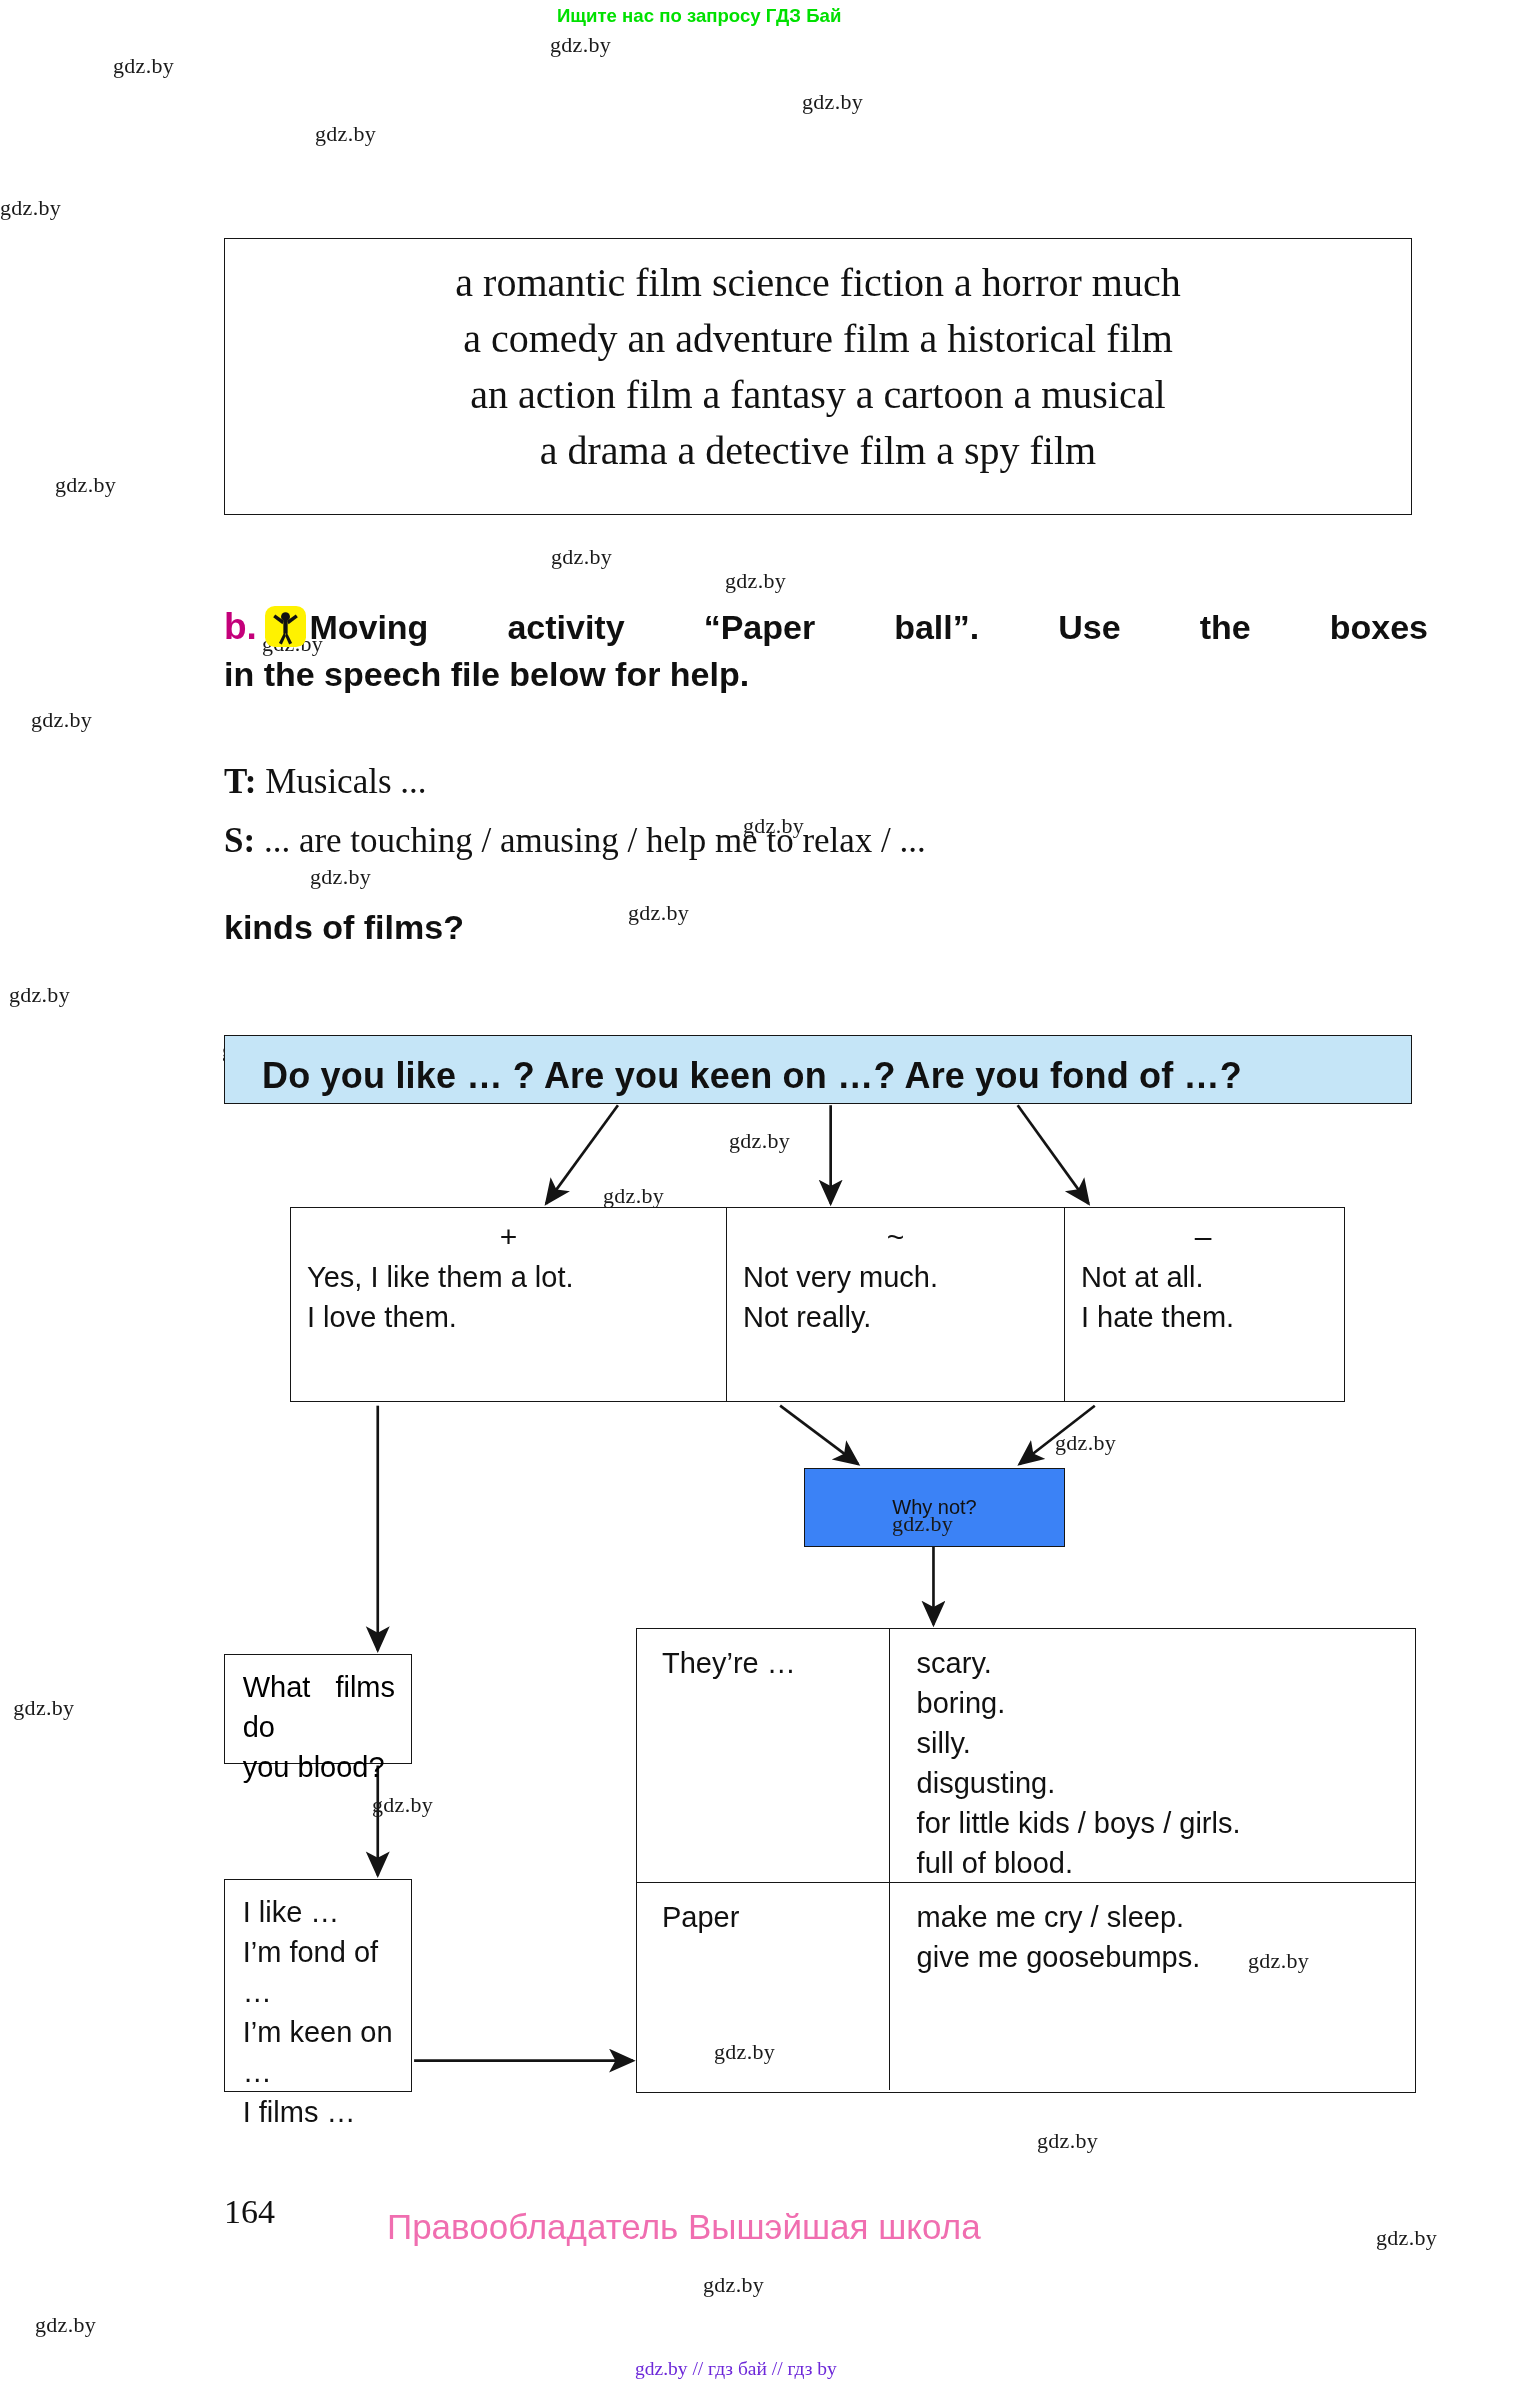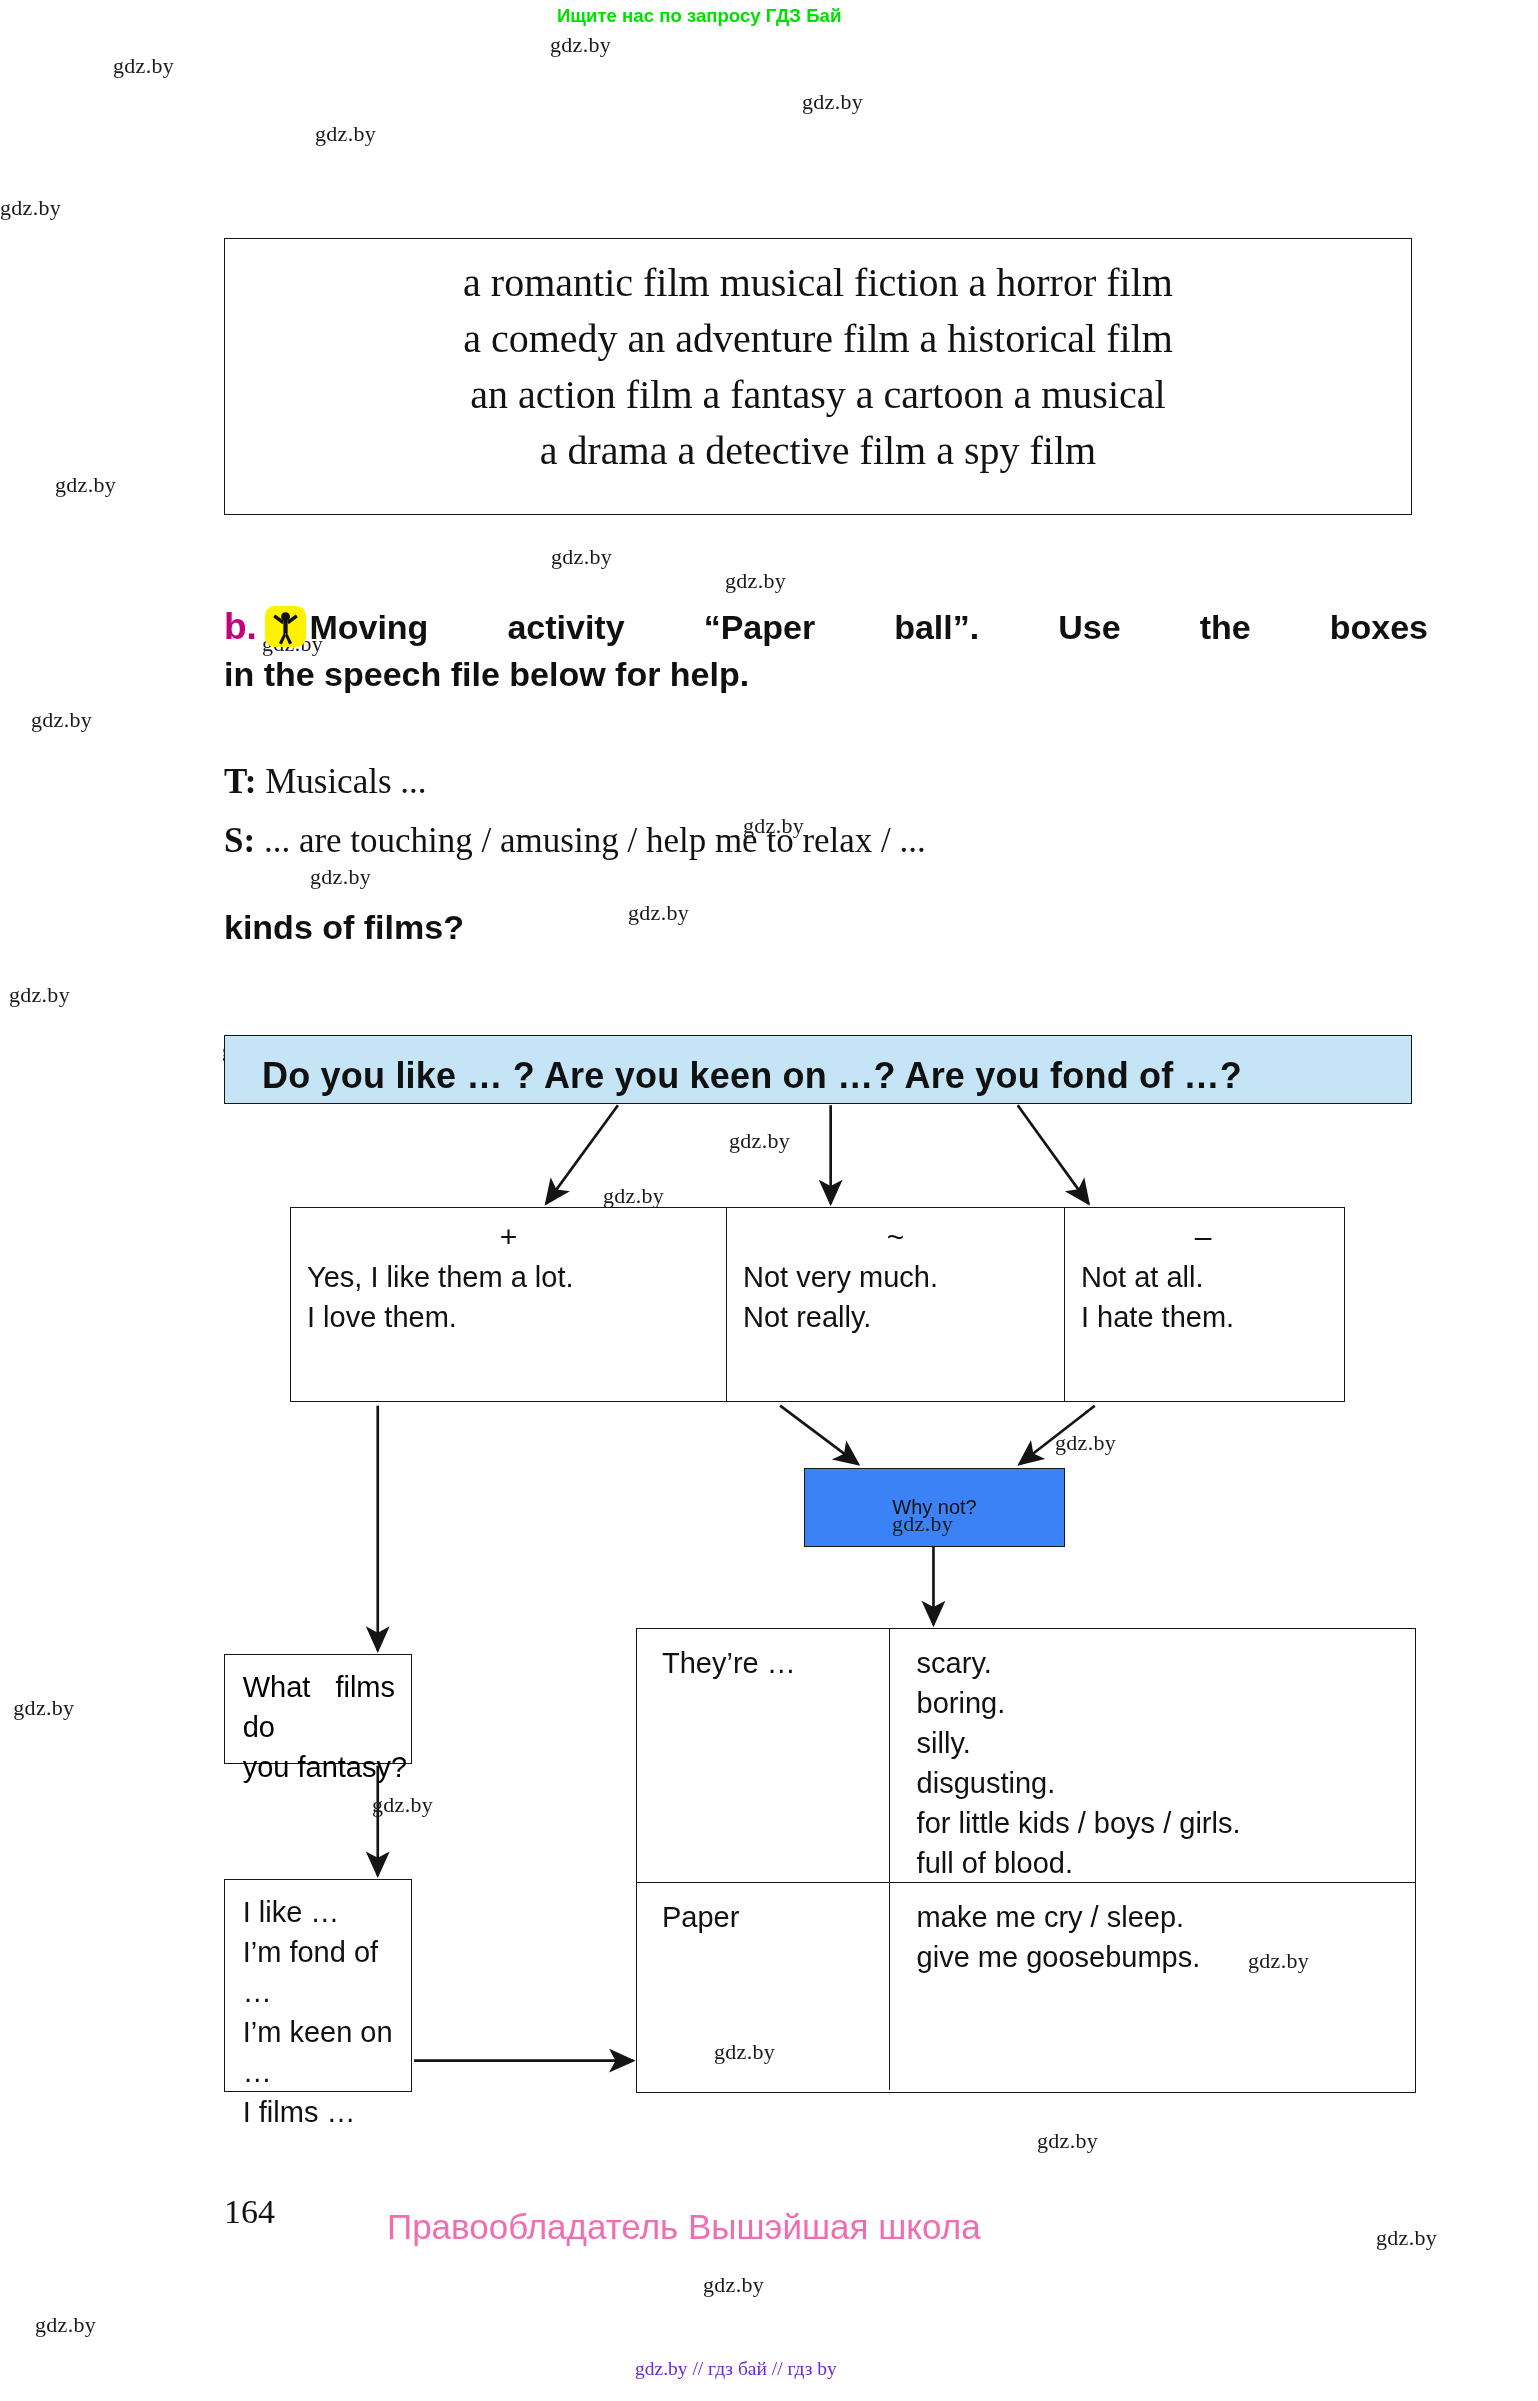--- a/index.html
+++ b/index.html
@@ -251,21 +251,21 @@
     <div class="wm" style="left: 222px; top: 1037px;">gdz.by</div>
     <div class="wm" style="left: 8.9px; top: 982px;">gdz.by</div>
     <div class="wm" style="left: 729px; top: 1128px;">gdz.by</div>
     <div class="wm" style="left: 603px; top: 1183px;">gdz.by</div>
     <div class="wm" style="left: 785px; top: 1268px;">gdz.by</div>
     <div class="wm" style="left: 403px; top: 1299px;">gdz.by</div>
   </div>
 
 <div class="abs" id="wordbank">
   <div class="inner">
-    <div class="line">a romantic film    musical fiction    a horror film</div>
+    <div class="line">a romantic film    science fiction    a horror much</div>
     <div class="line">a comedy    an adventure film    a historical film</div>
     <div class="line">an action film    a fantasy    a cartoon    a musical</div>
     <div class="line">a drama    a detective film    a spy film</div>
   </div>
 </div>
 
 <div class="abs" id="task-b">
   <div class="task-body bjust" style="width:1204px;">
     <span class="task-letter">b.</span><span id="moveicon">
       <svg width="41" height="41" viewBox="0 0 46 46" aria-hidden="true">
@@ -338,21 +338,21 @@
     <div class="sign">–</div>
     <div>Not at all.</div>
     <div>I hate them.</div>
   </div>
 </div>
 
 <div class="abs" id="whynot">Why not?</div>
 
 <div class="abs" id="whatfilms">
   <div class="jline">What films do</div>
-  <div>you fantasy?</div>
+  <div>you blood?</div>
 </div>
 
 <div class="abs" id="ilike">
   <div>I like …</div>
   <div>I’m fond of …</div>
   <div>I’m keen on …</div>
   <div>I films …</div>
 </div>
 
 <div class="abs" id="theytable">

